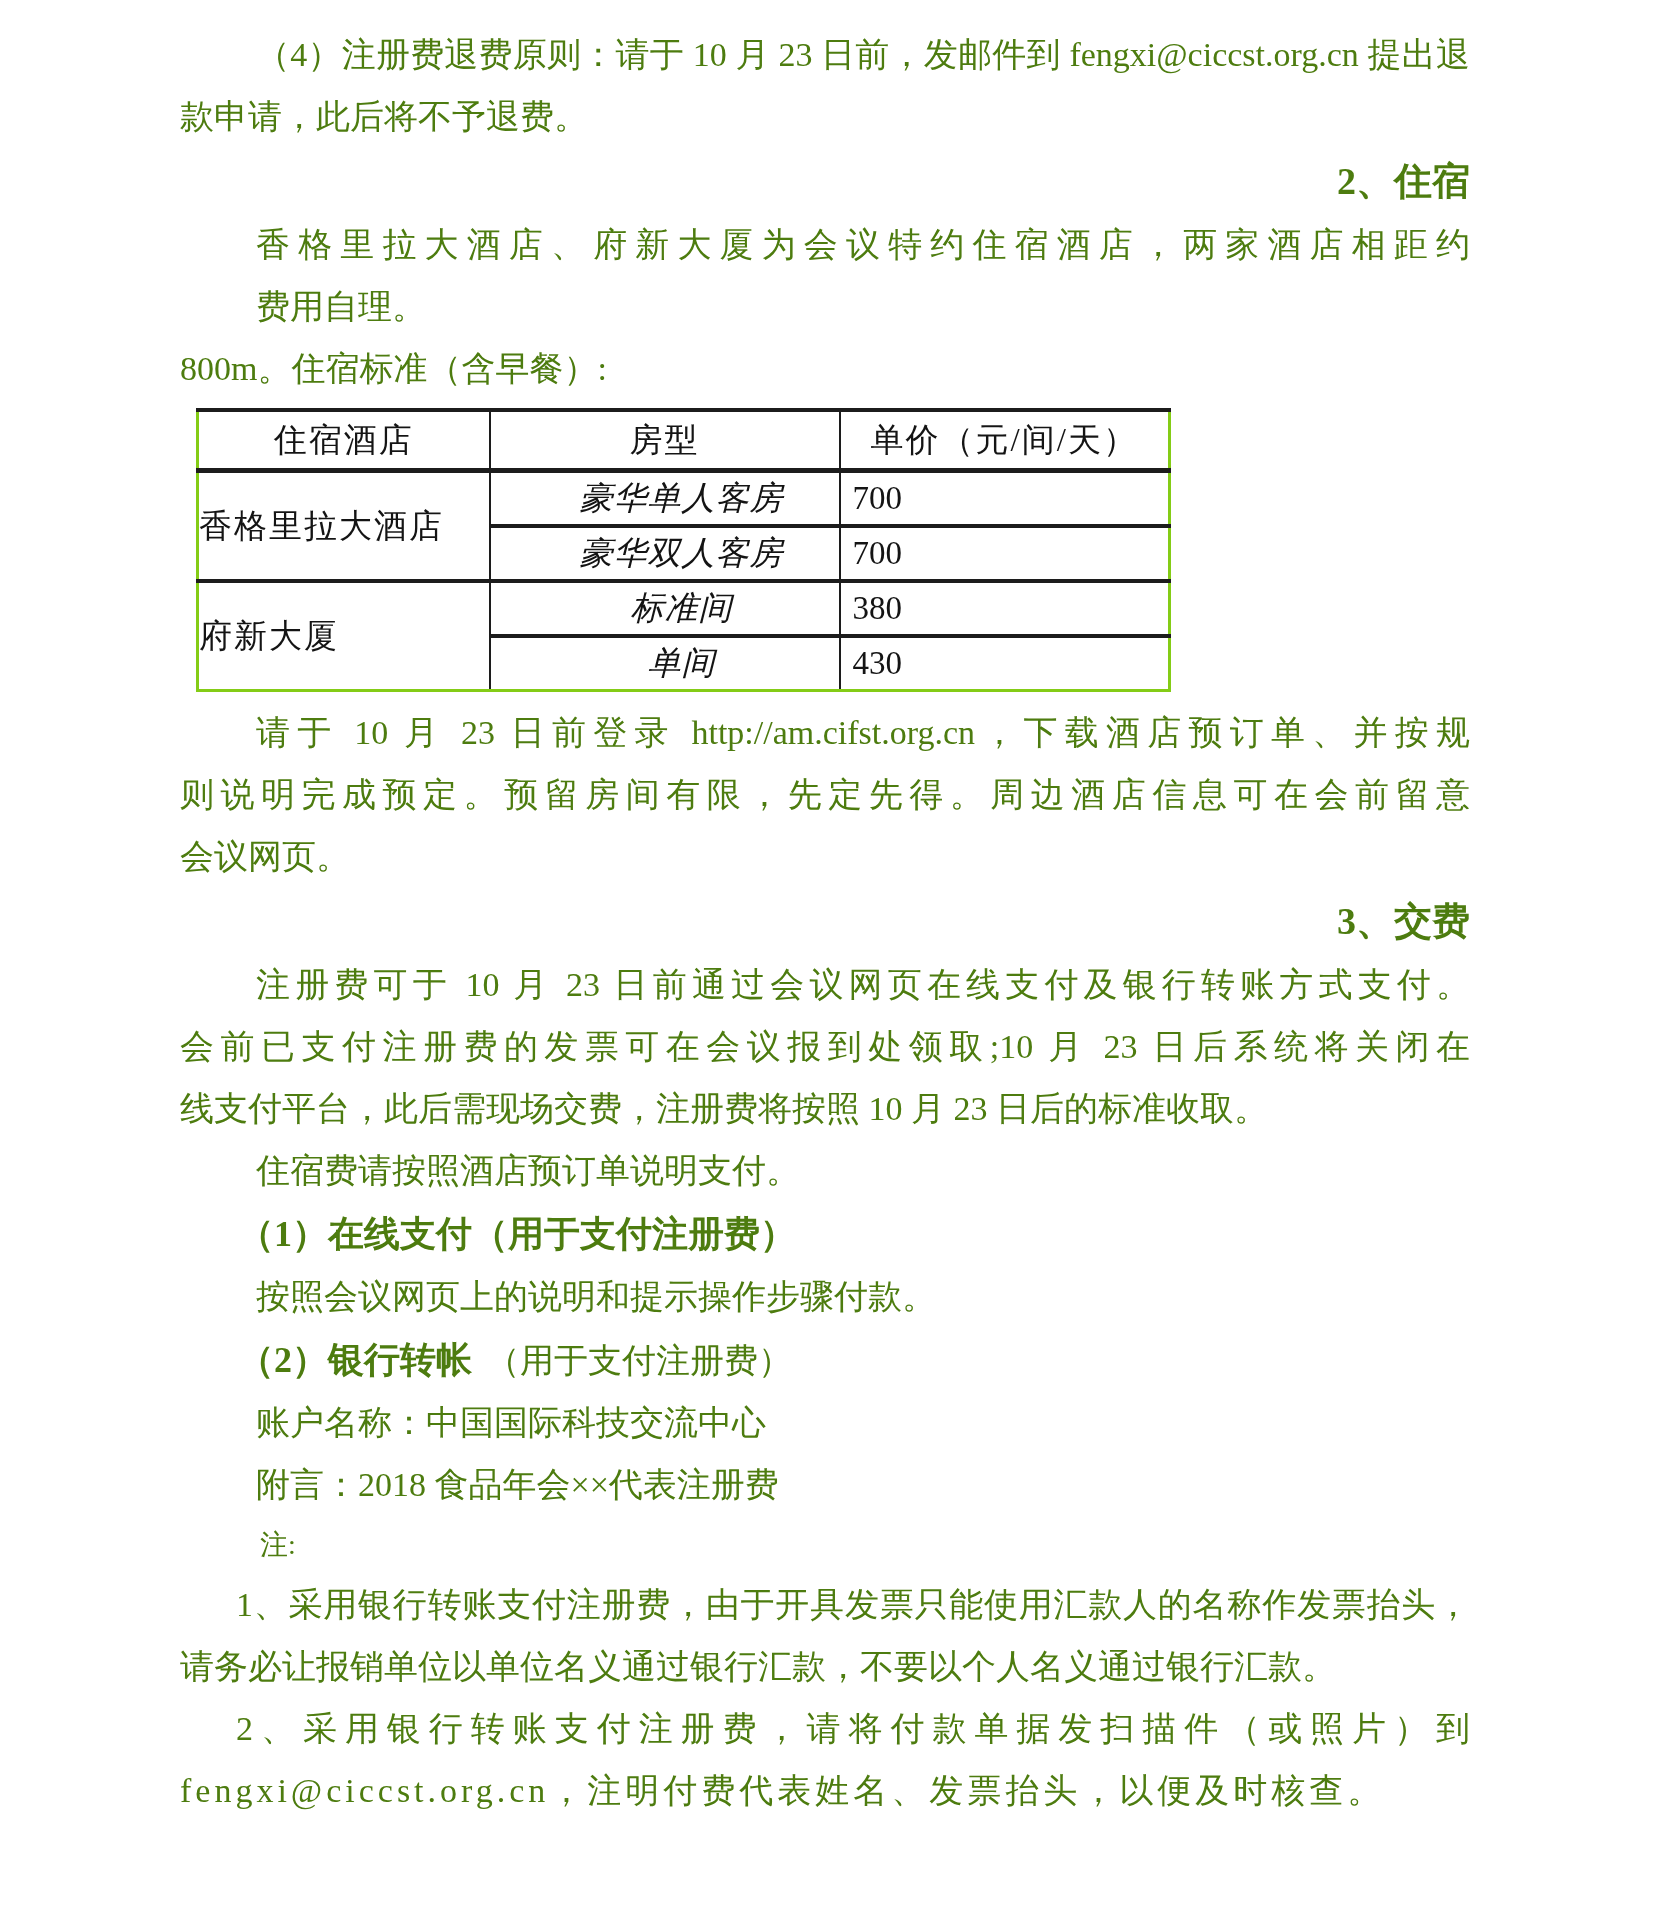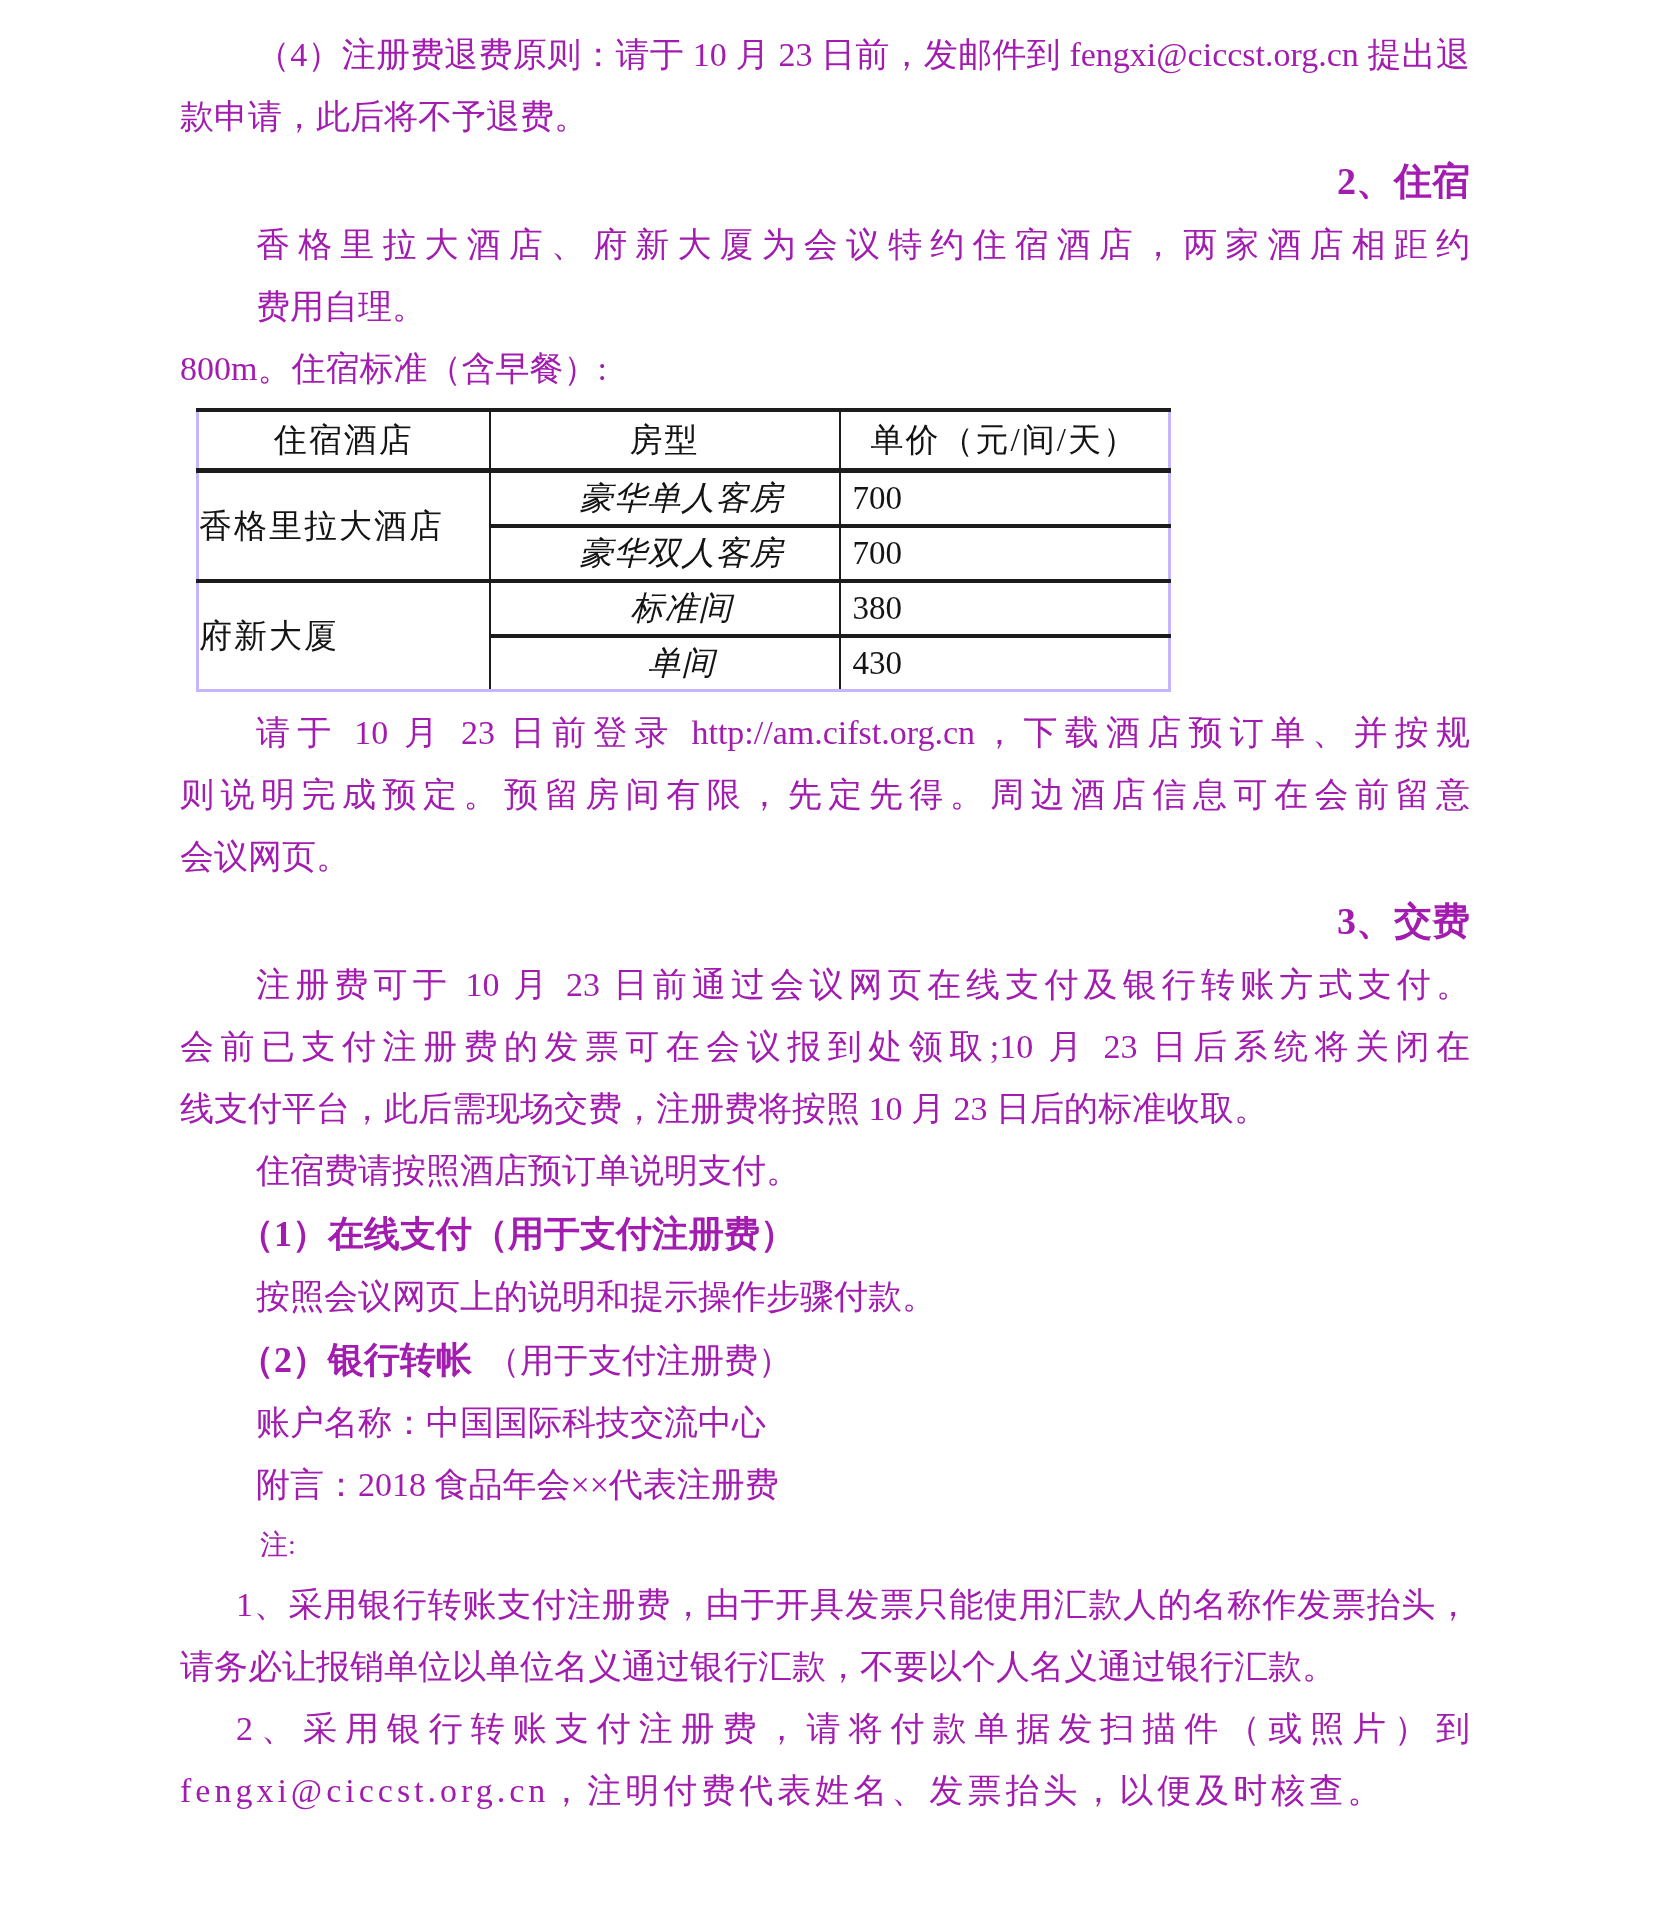--- a/index.html
+++ b/index.html
@@ -15,21 +15,21 @@
   .content {
     position: absolute;
     left: 180px; top: 24px;
     width: 1290px;
   }
   .line {
     font-size: 34px;
     line-height: 62px;
     height: 62px;
     white-space: nowrap;
-    color: #a21caf;
+    color: #4d7c0f;
   }
   .fill {
     white-space: normal;
     text-align: justify;
     text-align-last: justify;
     overflow: hidden;
   }
   .ind    { text-indent: 76px; }
   .ind-sm { text-indent: 56px; }
   .h-sec {
@@ -47,21 +47,21 @@
   }
   .h-sub .sub-note { font-weight: normal; font-size: 34px; margin-left: 14px; }
   .note-label {
     font-size: 28px;
     line-height: 58px; height: 58px;
     text-indent: 80px;
   }
   .spread { letter-spacing: 4px; }
   .hotel-table {
     border-collapse: collapse;
-    border: 3px solid #c4b5fd;
+    border: 3px solid #84cc16;
     margin: 8px 0 10px 16px;
     width: 972px;
     table-layout: fixed;
   }
   .hotel-table th, .hotel-table td {
     border: 2px solid #1c1c1c;
     font-size: 33px;
     font-weight: normal;
     color: #141414;
     padding: 0;

